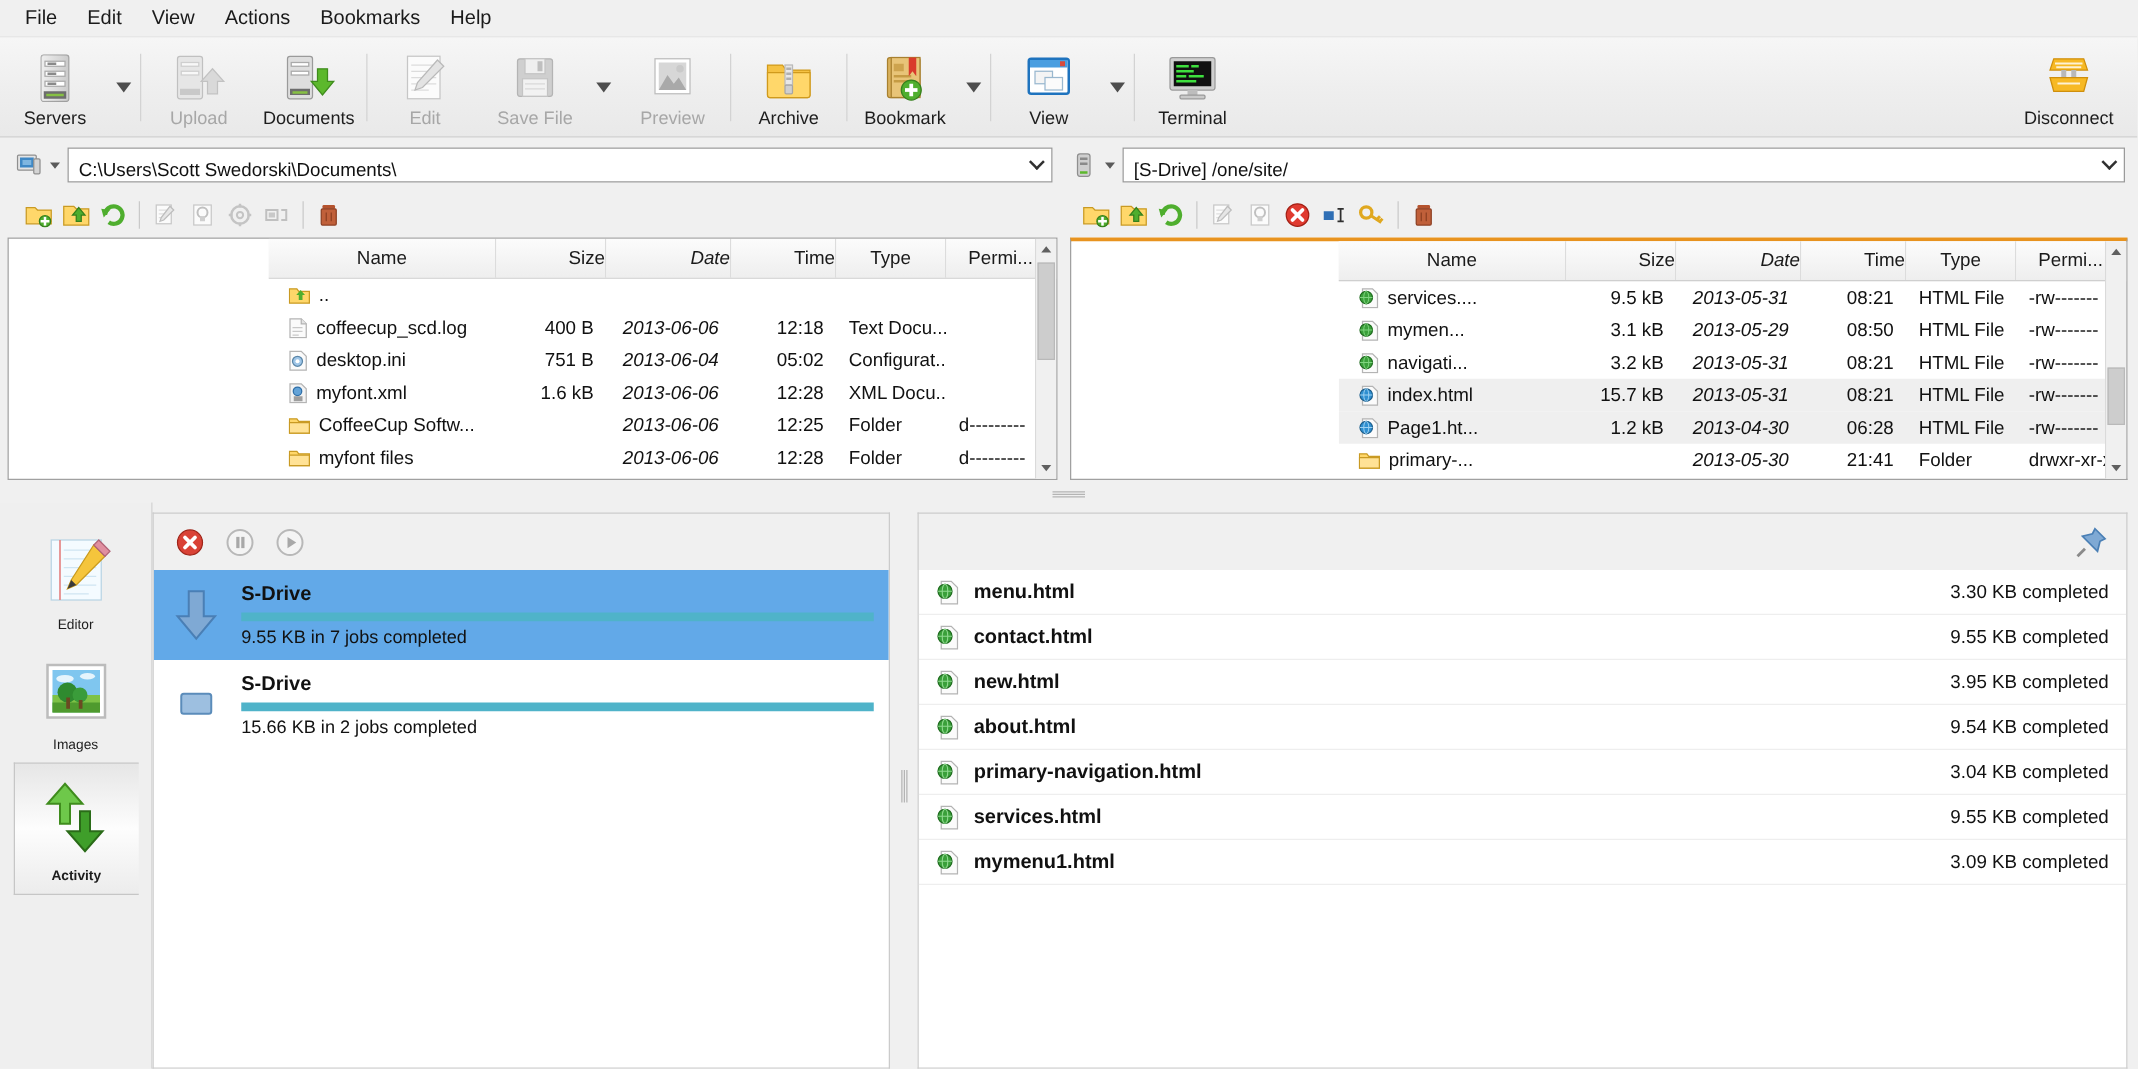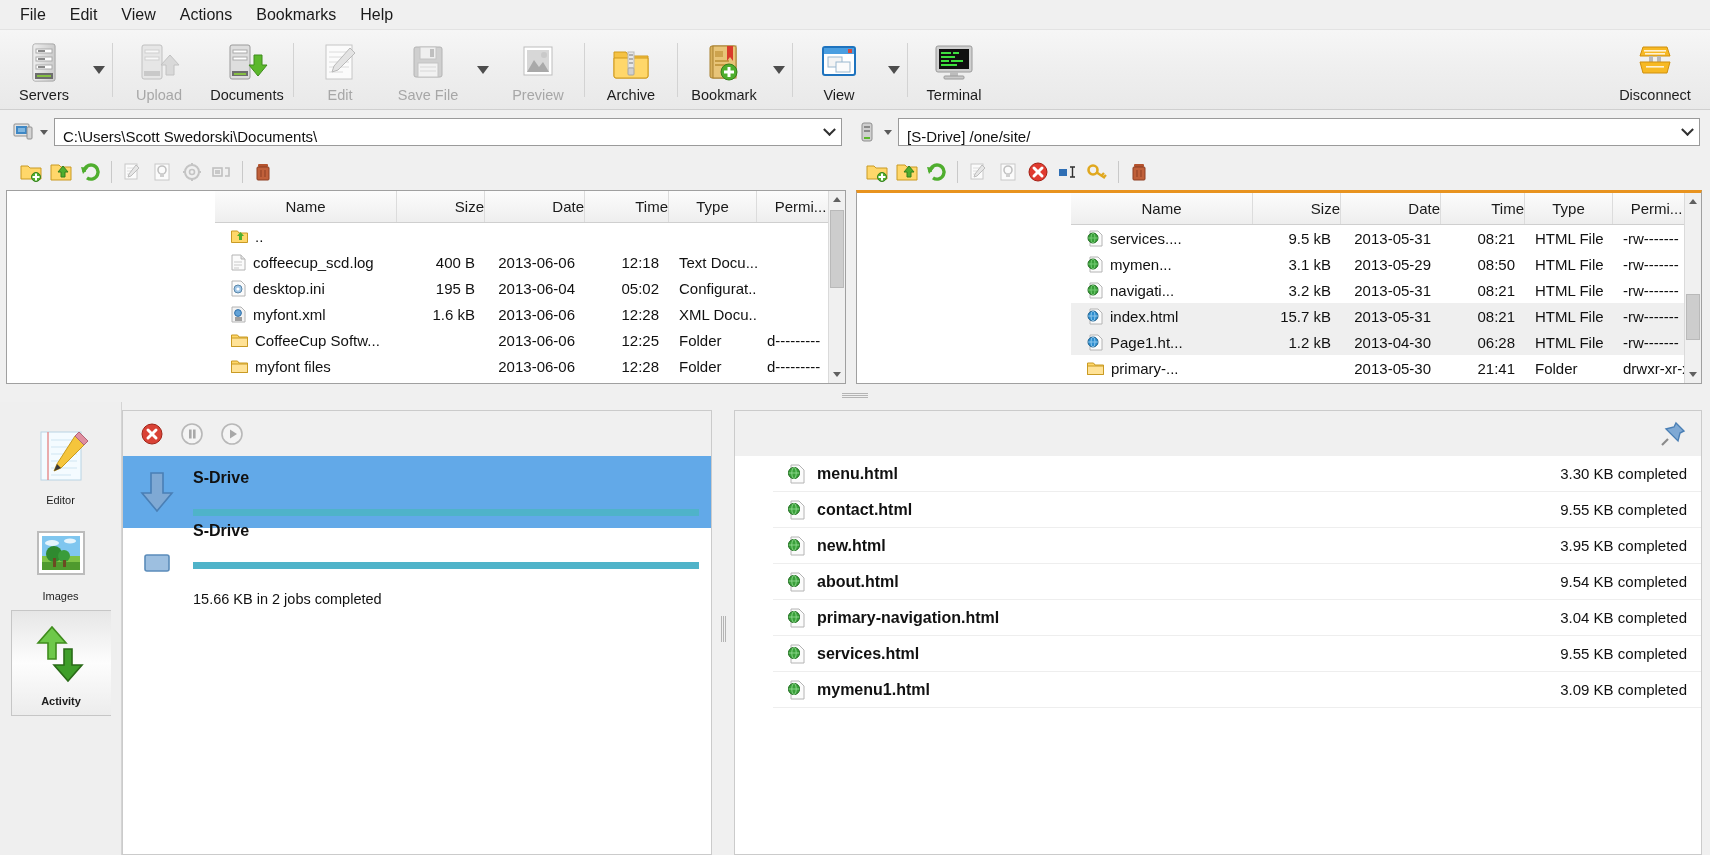--- a/index.html
+++ b/index.html
@@ -102,21 +102,21 @@
   }
   .hdr .hcell.center { justify-content: center; padding-right: 0; }
   .rows { flex: 1; overflow: hidden; }
   .frow { display: flex; height: 26px; align-items: center; font-size: 15px; color: #111; }
   .frow.sel { background: #efefef; }
   .cell { display: flex; align-items: center; justify-content: flex-end; padding-right: 10px; white-space: nowrap; overflow: hidden; }
   .cell.name { justify-content: flex-start; padding-left: 16px; gap: 7px; }
   .cell.left-al { justify-content: flex-start; padding-left: 10px; padding-right: 0; }
 
   
-  .c-name { width: 182px; } .c-size { width: 88px; } .c-date { width: 100px; }
+  .c-name { width: 182px; } .c-size { width: 88px; } .c-date { width: 100px; font-style: italic; }
   .c-time { width: 84px; } .c-type { width: 88px; } .c-perm { width: 88px; }
 
   
   .vscroll {
     position: absolute; right: 0; top: 0; bottom: 0; width: 17px;
     background: #f0f0f0; border-left: 1px solid #dadada; display: flex; flex-direction: column;
   }
   .vs-arrow { height: 17px; display: flex; align-items: center; justify-content: center; background: #f0f0f0; }
   .vs-arrow i { width: 0;height: 0;border-left: 4px solid transparent;border-right: 4px solid transparent; }
   .vs-arrow.up i { border-bottom: 5px solid #606060; }
@@ -143,35 +143,35 @@
 
   .queuearea { flex: 1; display: flex; min-width: 0; padding: 0 0 0 0; }
   .qleft { width: 590px; display: flex; flex-direction: column; padding: 8px 0 0 0; flex: none; }
   .qtools { height: 46px; display: flex; align-items: center; padding-left: 14px; gap: 10px; background: #f0f0f0;
             border: 1px solid #cbcbcb; border-bottom: none; }
   .qtool { width: 30px; height: 30px; display: flex; align-items: center; justify-content: center; cursor: default; }
   .qlist { flex: 1; background: #ffffff; border: 1px solid #cbcbcb; border-top: none; overflow: hidden; }
   .qjob { height: 72px; display: flex; align-items: center; padding: 0 12px 0 12px; gap: 14px; }
   .qjob.sel { background: #62a9e8; }
   .qjob .jico { width: 44px; display: flex; align-items: center; justify-content: center; flex: none; }
-  .qjob .jbody { flex: 1; display: flex; flex-direction: column; gap: 22px; min-width: 0; }
+  .qjob .jbody { flex: 1; display: flex; flex-direction: column; gap: 5px; min-width: 0; }
   .qjob .jtitle { font-size: 16px; font-weight: bold; color: #111; }
   .qjob .jbar { height: 7px; background: #4fb3c9; width: 100%; }
   .qjob .jsub { font-size: 14.5px; color: #111; }
 
   .vsplit { width: 22px; display: flex; align-items: center; justify-content: center; flex: none; }
   .vsplit .grip { width: 5px; height: 26px; display: flex; justify-content: space-between; }
   .vsplit .grip i { display: block; width: 1px; background: #b4b4b4; }
 
   .qright { flex: 1; display: flex; flex-direction: column; min-width: 0; padding: 8px 8px 0 0; }
   .qrhead { height: 46px; display: flex; align-items: center; justify-content: flex-end; padding-right: 14px;
             background: #f0f0f0; border: 1px solid #cbcbcb; border-bottom: none; }
   .qrlist { flex: 1; background: #ffffff; border: 1px solid #cbcbcb; border-top: none; overflow: hidden; }
   .qrow { height: 36px; display: flex; align-items: center; padding: 0 14px 0 14px; gap: 12px;
-          border-bottom: 1px solid #eeeeee; margin-left: 38px; }
+          border-bottom: 1px solid #eeeeee; }
   .qrow .fname { font-size: 16px; font-weight: bold; color: #111; flex: 1; }
   .qrow .fstat { font-size: 15px; color: #111; }
 
   svg { display: block; }
 </style>
 </head>
 <body>
 
 <div id="app">
 
@@ -636,21 +636,21 @@
             <div class="cell name c-name">
               <span>
                 <svg width="15" height="17" viewBox="0 0 15 17">
                     <path d="M1 1 h9 l4 4 v11 h-13 z" fill="#fbfbfb" stroke="#b4b4b4"></path>
                     <circle cx="7" cy="9" r="4" fill="#9fc6e8" stroke="#5a86a8"></circle>
                     <circle cx="7" cy="9" r="1.6" fill="#fff"></circle>
                   </svg>
               </span>
               <span>desktop.ini</span>
             </div>
-            <div class="cell c-size">195 B</div>
+            <div class="cell c-size">751 B</div>
             <div class="cell c-date">2013-06-04</div>
             <div class="cell c-time">05:02</div>
             <div class="cell c-type left-al">Configurat...</div>
             <div class="cell c-perm left-al"></div>
           </div>
 
           <div class="frow">
             <div class="cell name c-name">
               <span>
                 <svg width="15" height="17" viewBox="0 0 15 17">
@@ -951,20 +951,21 @@
         <div class="qlist">
           <div class="qjob sel">
             <div class="jico">
               <svg width="36" height="46" viewBox="0 0 36 46">
                 <path d="M12 4 L24 4 L24 24 L33 24 L18 42 L3 24 L12 24 Z" fill="#7fa9d4" stroke="#4a7fb5" stroke-width="1.6"></path>
               </svg>
             </div>
             <div class="jbody">
               <div class="jtitle">S-Drive</div>
               <div class="jbar"></div>
+              <div class="jsub">9.55 KB in 7 jobs completed</div>
             </div>
           </div>
 
           <div class="qjob">
             <div class="jico">
               <svg width="36" height="46" viewBox="0 0 36 46">
                 <rect x="6" y="14" width="24" height="16" rx="2" fill="#9dbfe0" stroke="#5b8cba" stroke-width="1.6"></rect>
               </svg>
             </div>
             <div class="jbody">

